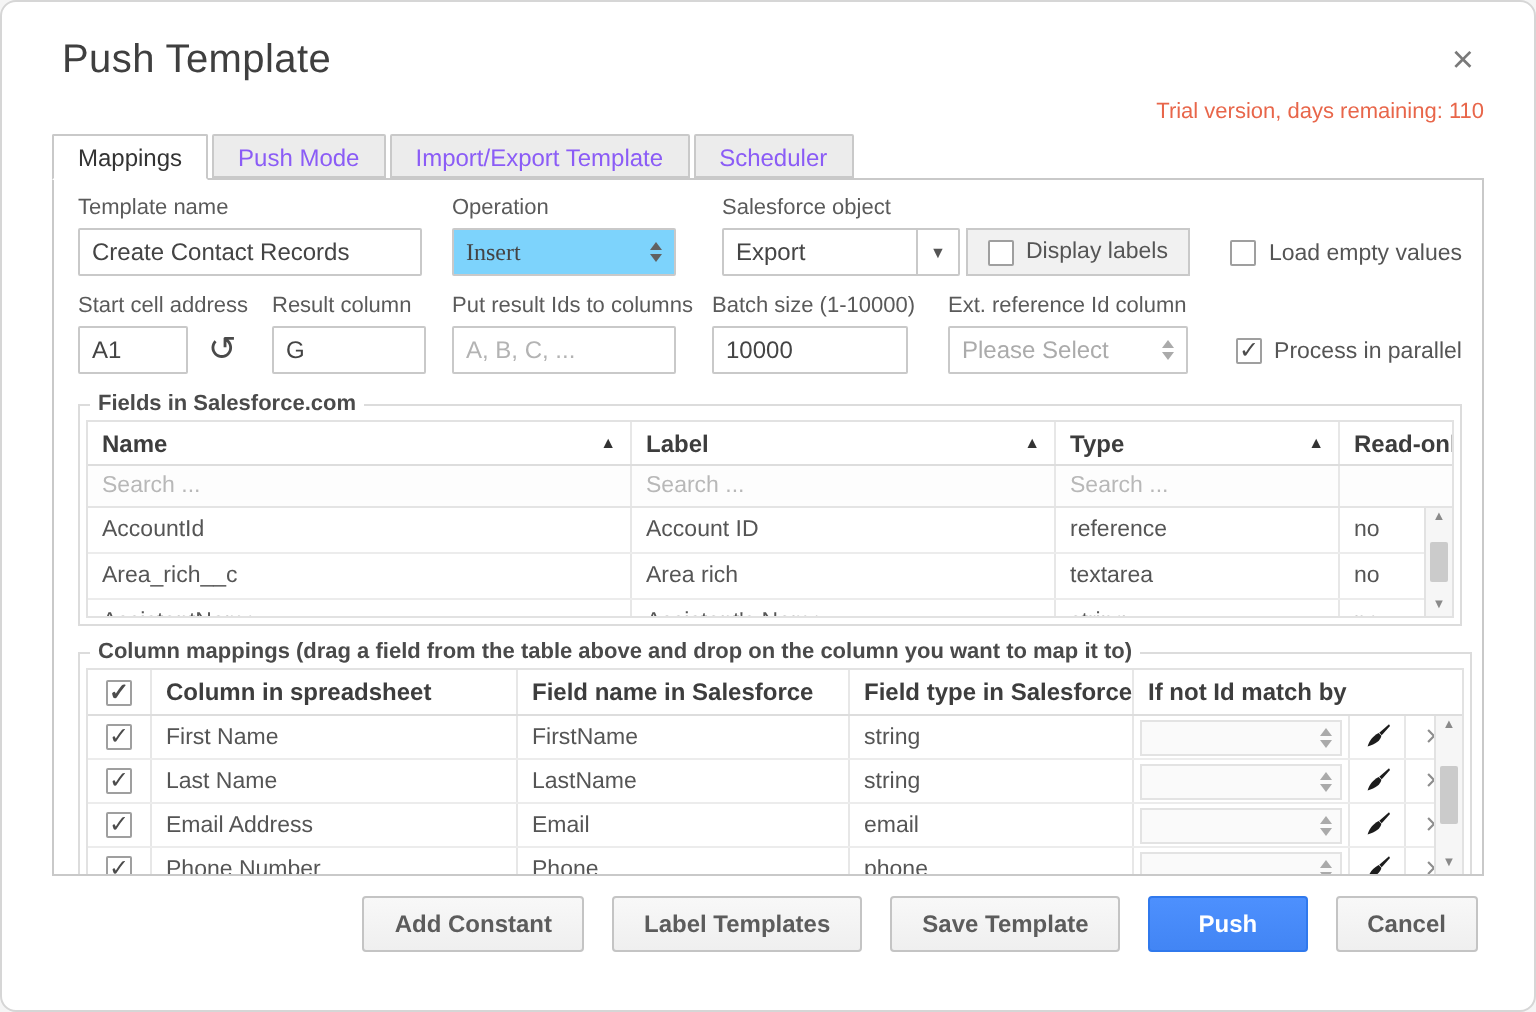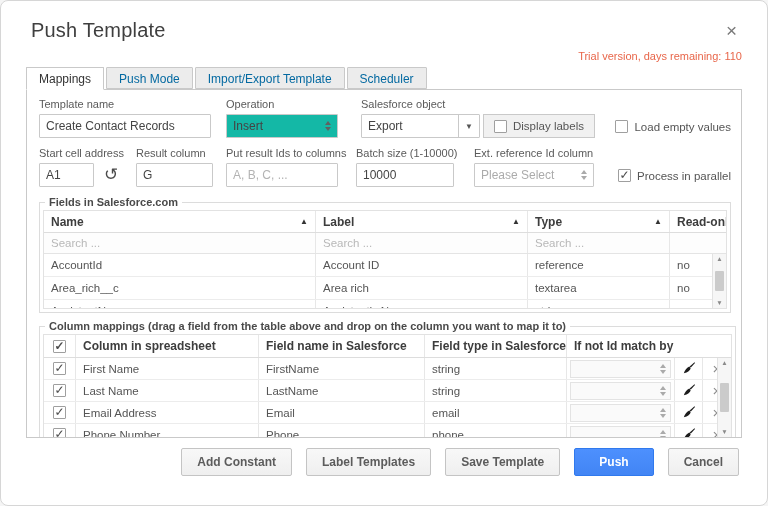--- a/index.html
+++ b/index.html
@@ -10,21 +10,21 @@
 
   
   .hdr { display:flex; justify-content:space-between; align-items:center;
          padding:18px 24px 0 30px; }
   .title { font-size:20px; color:#3f3f3f; letter-spacing:.2px; }
   .close { font-size:19px; color:#7a7a7a; cursor:pointer; line-height:18px; padding:2px 6px; }
   .trial { text-align:right; font-size:11px; color:#e8664a; padding:8px 25px 0 0; height:22px; }
 
   
   .tabs { display:flex; margin:3px 25px 0 25px; position:relative; z-index:2; }
-  .tab  { font-size:12px; color:#0369a1; background:#ececec; border:1px solid #c9c9c9;
+  .tab  { font-size:12px; color:#8b5cf6; background:#ececec; border:1px solid #c9c9c9;
           padding:4px 12px 3px; margin-right:2px; border-radius:1px 1px 0 0; cursor:pointer;
           height:22px; white-space:nowrap; }
   .tab.active { background:#fff; color:#333; border-bottom:1px solid #fff; margin-bottom:-1px; height:23px; }
 
   
   .panel { margin:0 25px; border:1px solid #c9c9c9; height:349px; padding:8px 10px 0 12px;
            overflow:hidden; background:#fff; }
 
   .lbl { font-size:11px; color:#5a5a5a; margin-bottom:4px; white-space:nowrap; }
   .row { display:flex; align-items:flex-end; }
@@ -32,21 +32,21 @@
   .row2 { margin-bottom:9px; }
   .grp { display:flex; flex-direction:column; }
 
   .inp { height:24px; border:1px solid #c9c9c9; border-radius:1px; font-size:12px; color:#444;
          padding:0 6px; font-family:"Liberation Sans",sans-serif; width:100%; background:#fff; }
   .inp::placeholder { color:#b3b3b3; }
 
   .sel { height:24px; border:1px solid #c9c9c9; border-radius:1px; display:flex; align-items:center;
          justify-content:space-between; padding:0 6px; font-size:12px; color:#444; cursor:pointer;
          background:#fff; }
-  .sel.gray { background:#14b8a6; }
+  .sel.gray { background:#7dd3fc;font-family:Liberation Serif, serif; }
   .sel .ph { color:#ababab; }
   .spin { display:flex; flex-direction:column; align-items:center; gap:2px; }
   .spin i { display:block; width:0; height:0; border-left:3.5px solid transparent; border-right:3.5px solid transparent; }
   .spin .up { border-bottom:4px solid #616161; }
   .spin .dn { border-top:4px solid #616161; }
   .spin.lite .up { border-bottom-color:#aaa; } .spin.lite .dn { border-top-color:#aaa; }
 
   .combo { height:24px; border:1px solid #c9c9c9; border-radius:1px; display:flex; align-items:stretch;
            font-size:12px; color:#444; cursor:pointer; background:#fff; }
   .combo .ctext { flex:1; display:flex; align-items:center; padding:0 6px; }

